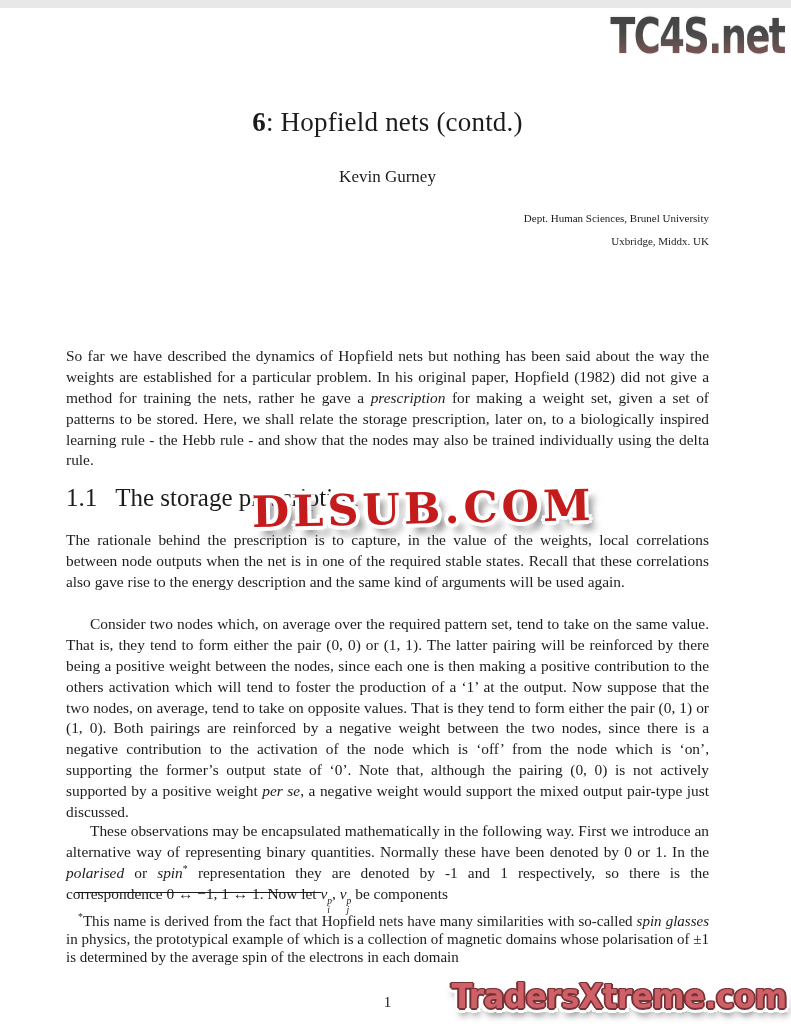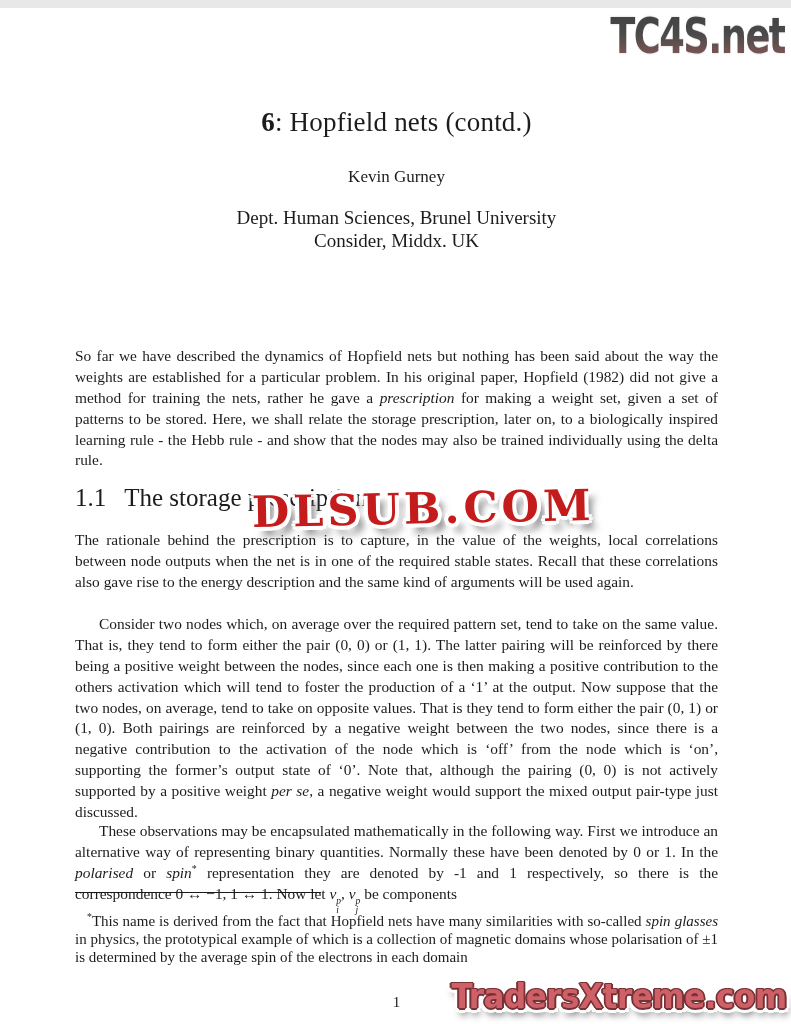--- a/index.html
+++ b/index.html
@@ -6,29 +6,29 @@
   .page{
     position:relative;
     width:791px;height:1024px;
     background:#ffffff;
     margin:8px auto;
     overflow:hidden;
     font-family:"Liberation Serif", serif;
     color:#1c1c1c;
   }
   .abs{position:absolute;}
-  .textblock{left:75px;width:643px;}
+  .textblock{left:66px;width:643px;}
   .centered{text-align:center;}
   .justified{text-align:justify;}
 
   
   .doc-title{top:97px;font-size:27px;line-height:34px;letter-spacing:0.2px;}
   .doc-title b{font-weight:bold;}
   .doc-author{top:159px;font-size:17px;}
-  .doc-affil{top:199px;font-size:19px;line-height:22.5px;}
+  .doc-affil{top:199px;font-size:11px;line-height:22.5px;text-align:right;}
 
   
   .sec-h1{top:285px;font-size:22px;font-weight:bold;}
   .sec-h1 .sec-num{margin-right:22px;}
   .sec-h2{top:476px;font-size:25px;font-weight:normal;}
   .sec-h2 .sec-num{margin-right:18px;}
 
   
   .para{font-size:15.4px;line-height:20.8px;}
   .p1{top:323px;}
@@ -99,21 +99,21 @@
   <div class="abs wm wm-tc4s">TC4S.net</div>
 
   <div class="abs textblock centered doc-title">
     <b>6</b><span>: Hopfield nets (contd.)</span>
   </div>
 
   <div class="abs textblock centered doc-author">Kevin Gurney</div>
 
   <div class="abs textblock centered doc-affil">
     <div>Dept. Human Sciences, Brunel University</div>
-    <div>Consider, Middx. UK</div>
+    <div>Uxbridge, Middx. UK</div>
   </div>
 
 
   <p class="abs textblock para justified p1"><span>So far we have described the dynamics of Hopfield nets but nothing has been said about the way the weights are established for a particular problem. In his original paper, Hopfield (1982) did not give a method for training the nets, rather he gave a </span><i>prescription</i><span> for making a weight set, given a set of patterns to be stored. Here, we shall relate the storage prescription, later on, to a biologically inspired learning rule - the Hebb rule - and show that the nodes may also be trained individually using the delta rule.</span></p>
 
   <div class="abs textblock sec-h2">
     <span class="sec-num">1.1</span><span>The storage prescription</span>
   </div>
 
   <p class="abs textblock para justified p2"><span>The rationale behind the prescription is to capture, in the value of the weights, local correlations between node outputs when the net is in one of the required stable states. Recall that these correlations also gave rise to the energy description and the same kind of arguments will be used again.</span></p>

